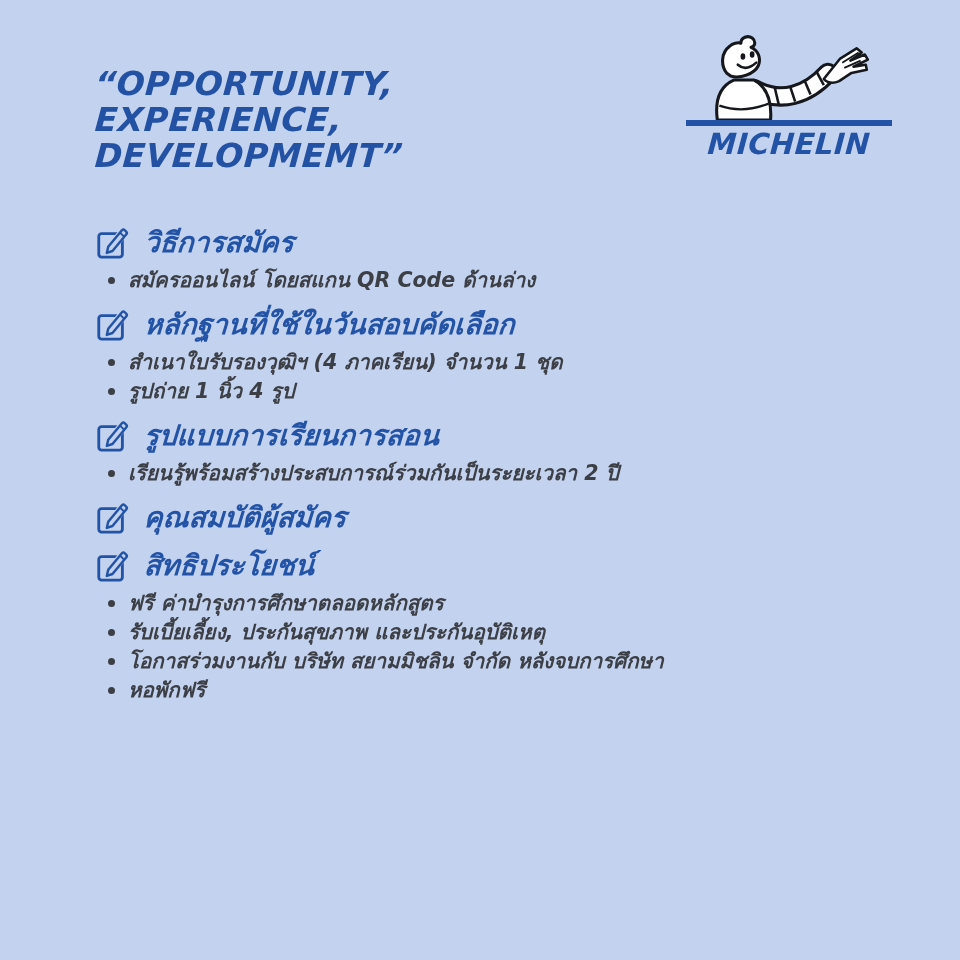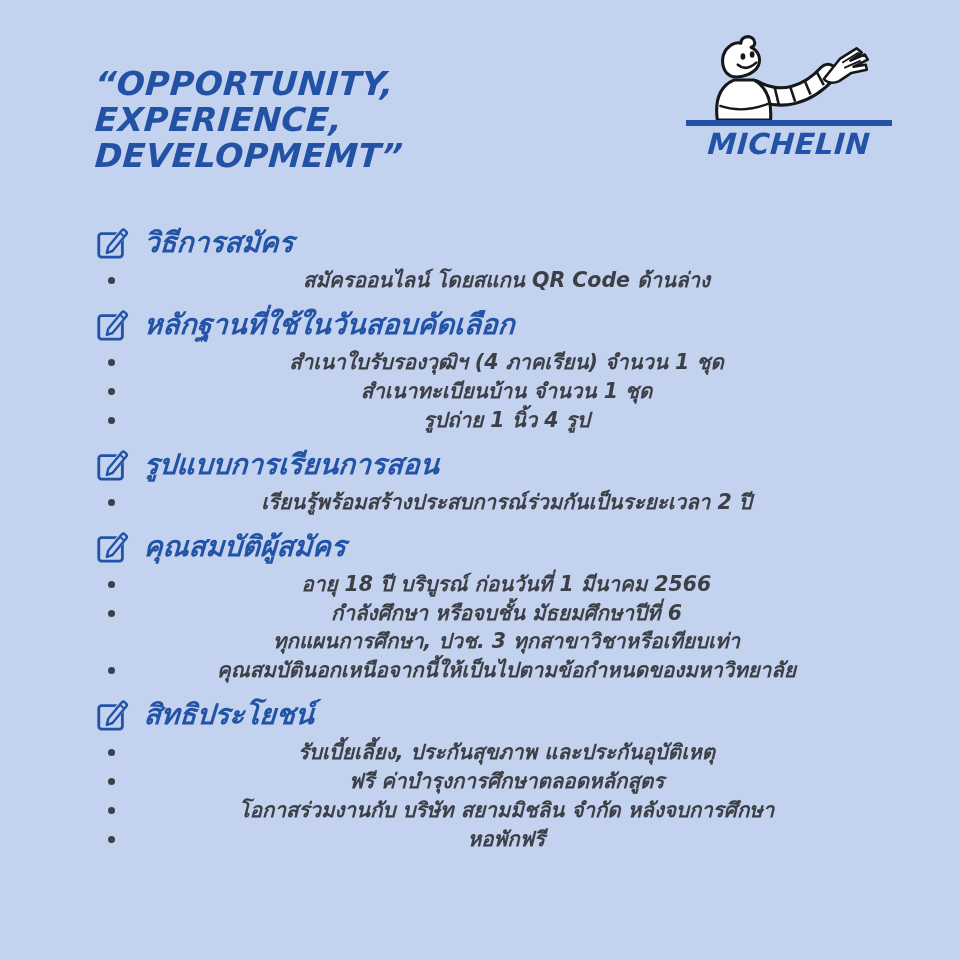--- a/index.html
+++ b/index.html
@@ -49,21 +49,20 @@
   }
   ul.bullets{margin:0;padding:0;list-style:none;}
   li.bullet{
     position:relative;
     padding-left:33px;
     font-style:italic;font-weight:600;
     font-size:20.5px;line-height:28px;
     color:#3c3f46;
     white-space:pre-line;
     margin:1px 0;
-    text-align:center;
   }
   li.bullet::before{
     content:"";
     position:absolute;left:13px;top:11px;
     width:7px;height:7px;border-radius:50%;
     background:#3c3f46;
   }
 </style>
 </head>
 <body>
@@ -124,21 +123,20 @@
         <svg class="edit-icon" viewBox="0 0 36 36" aria-hidden="true">
           <rect x="4" y="8" width="25" height="25" rx="3" fill="none" stroke="#2353a6" stroke-width="3"></rect>
           <path d="M14 27 L32 4" stroke="#c3d2ee" stroke-width="10" fill="none"></path>
           <path d="M12.5 28.5 L14 22 L28.5 4.5 Q30 3 31.5 4.5 L33 6 Q34.5 7.5 33 9 L18.5 26.5 Z" fill="#c3d2ee" stroke="#2353a6" stroke-width="2.6" stroke-linejoin="round"></path>
           <path d="M26.5 7 L30.5 11" stroke="#2353a6" stroke-width="2.2" fill="none"></path>
         </svg>
         <span class="heading-text">หลักฐานที่ใช้ในวันสอบคัดเลือก</span>
       </div>
       <ul class="bullets">
           <li class="bullet">สำเนาใบรับรองวุฒิฯ (4 ภาคเรียน) จำนวน 1 ชุด</li>
-          <li class="bullet">สำเนาทะเบียนบ้าน จำนวน 1 ชุด</li>
           <li class="bullet">รูปถ่าย 1 นิ้ว 4 รูป</li>
         </ul>
     </div>
 
     <div class="section">
       <div class="section-heading">
         <svg class="edit-icon" viewBox="0 0 36 36" aria-hidden="true">
           <rect x="4" y="8" width="25" height="25" rx="3" fill="none" stroke="#2353a6" stroke-width="3"></rect>
           <path d="M14 27 L32 4" stroke="#c3d2ee" stroke-width="10" fill="none"></path>
           <path d="M12.5 28.5 L14 22 L28.5 4.5 Q30 3 31.5 4.5 L33 6 Q34.5 7.5 33 9 L18.5 26.5 Z" fill="#c3d2ee" stroke="#2353a6" stroke-width="2.6" stroke-linejoin="round"></path>
@@ -154,40 +152,34 @@
     <div class="section">
       <div class="section-heading">
         <svg class="edit-icon" viewBox="0 0 36 36" aria-hidden="true">
           <rect x="4" y="8" width="25" height="25" rx="3" fill="none" stroke="#2353a6" stroke-width="3"></rect>
           <path d="M14 27 L32 4" stroke="#c3d2ee" stroke-width="10" fill="none"></path>
           <path d="M12.5 28.5 L14 22 L28.5 4.5 Q30 3 31.5 4.5 L33 6 Q34.5 7.5 33 9 L18.5 26.5 Z" fill="#c3d2ee" stroke="#2353a6" stroke-width="2.6" stroke-linejoin="round"></path>
           <path d="M26.5 7 L30.5 11" stroke="#2353a6" stroke-width="2.2" fill="none"></path>
         </svg>
         <span class="heading-text">คุณสมบัติผู้สมัคร</span>
       </div>
-      <ul class="bullets">
-          <li class="bullet">อายุ 18 ปี บริบูรณ์ ก่อนวันที่ 1 มีนาคม 2566</li>
-          <li class="bullet">กำลังศึกษา หรือจบชั้น มัธยมศึกษาปีที่ 6
-ทุกแผนการศึกษา, ปวช. 3 ทุกสาขาวิชาหรือเทียบเท่า</li>
-          <li class="bullet">คุณสมบัตินอกเหนือจากนี้ให้เป็นไปตามข้อกำหนดของมหาวิทยาลัย</li>
-        </ul>
     </div>
 
     <div class="section">
       <div class="section-heading">
         <svg class="edit-icon" viewBox="0 0 36 36" aria-hidden="true">
           <rect x="4" y="8" width="25" height="25" rx="3" fill="none" stroke="#2353a6" stroke-width="3"></rect>
           <path d="M14 27 L32 4" stroke="#c3d2ee" stroke-width="10" fill="none"></path>
           <path d="M12.5 28.5 L14 22 L28.5 4.5 Q30 3 31.5 4.5 L33 6 Q34.5 7.5 33 9 L18.5 26.5 Z" fill="#c3d2ee" stroke="#2353a6" stroke-width="2.6" stroke-linejoin="round"></path>
           <path d="M26.5 7 L30.5 11" stroke="#2353a6" stroke-width="2.2" fill="none"></path>
         </svg>
         <span class="heading-text">สิทธิประโยชน์</span>
       </div>
       <ul class="bullets">
+          <li class="bullet">ฟรี ค่าบำรุงการศึกษาตลอดหลักสูตร</li>
           <li class="bullet">รับเบี้ยเลี้ยง, ประกันสุขภาพ และประกันอุบัติเหตุ</li>
-          <li class="bullet">ฟรี ค่าบำรุงการศึกษาตลอดหลักสูตร</li>
           <li class="bullet">โอกาสร่วมงานกับ บริษัท สยามมิชลิน จำกัด หลังจบการศึกษา</li>
           <li class="bullet">หอพักฟรี</li>
         </ul>
     </div>
   </div>
 
 </div>
 
 </body></html>

